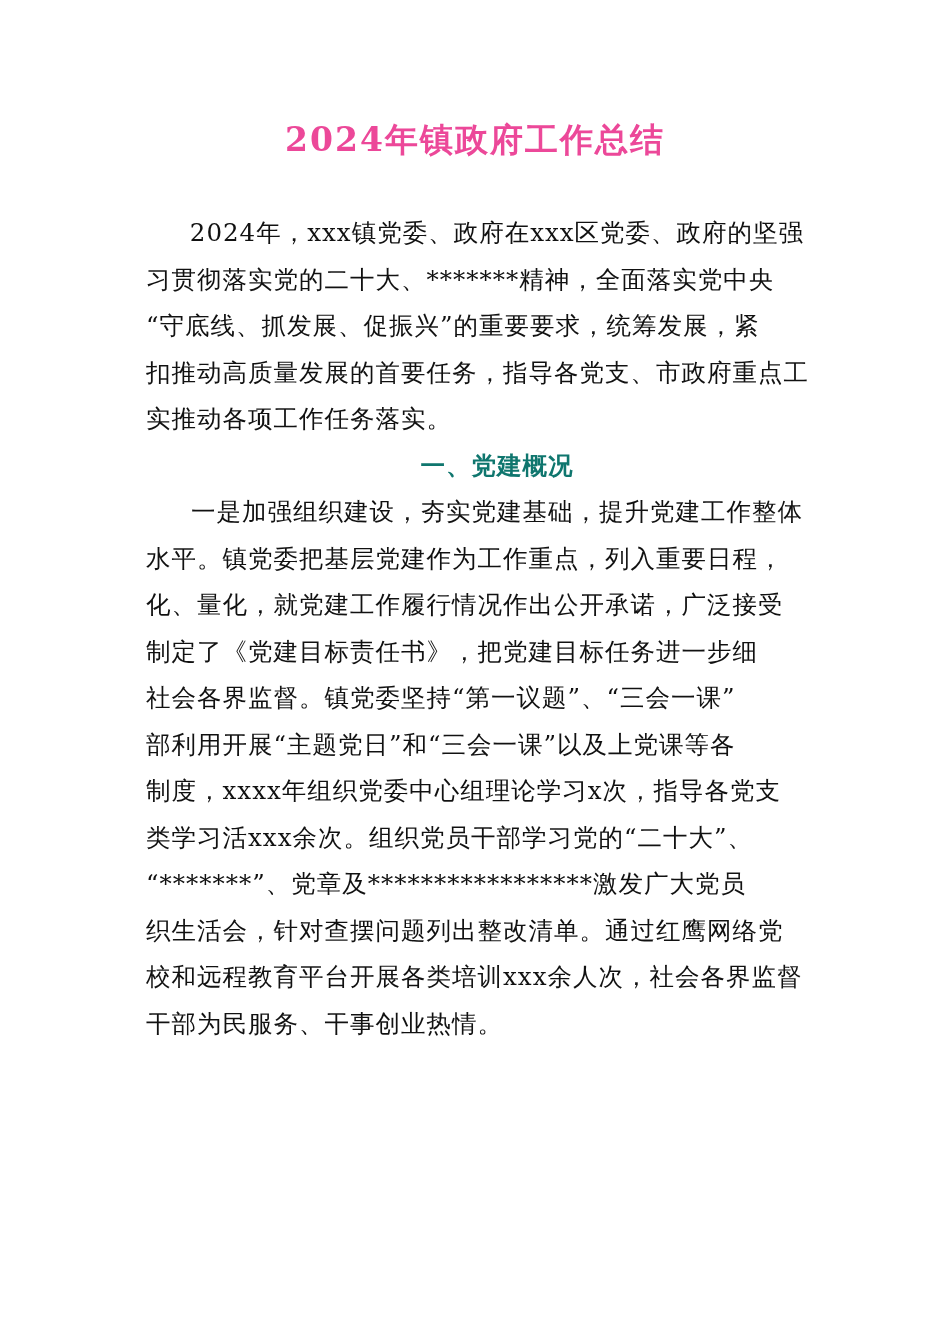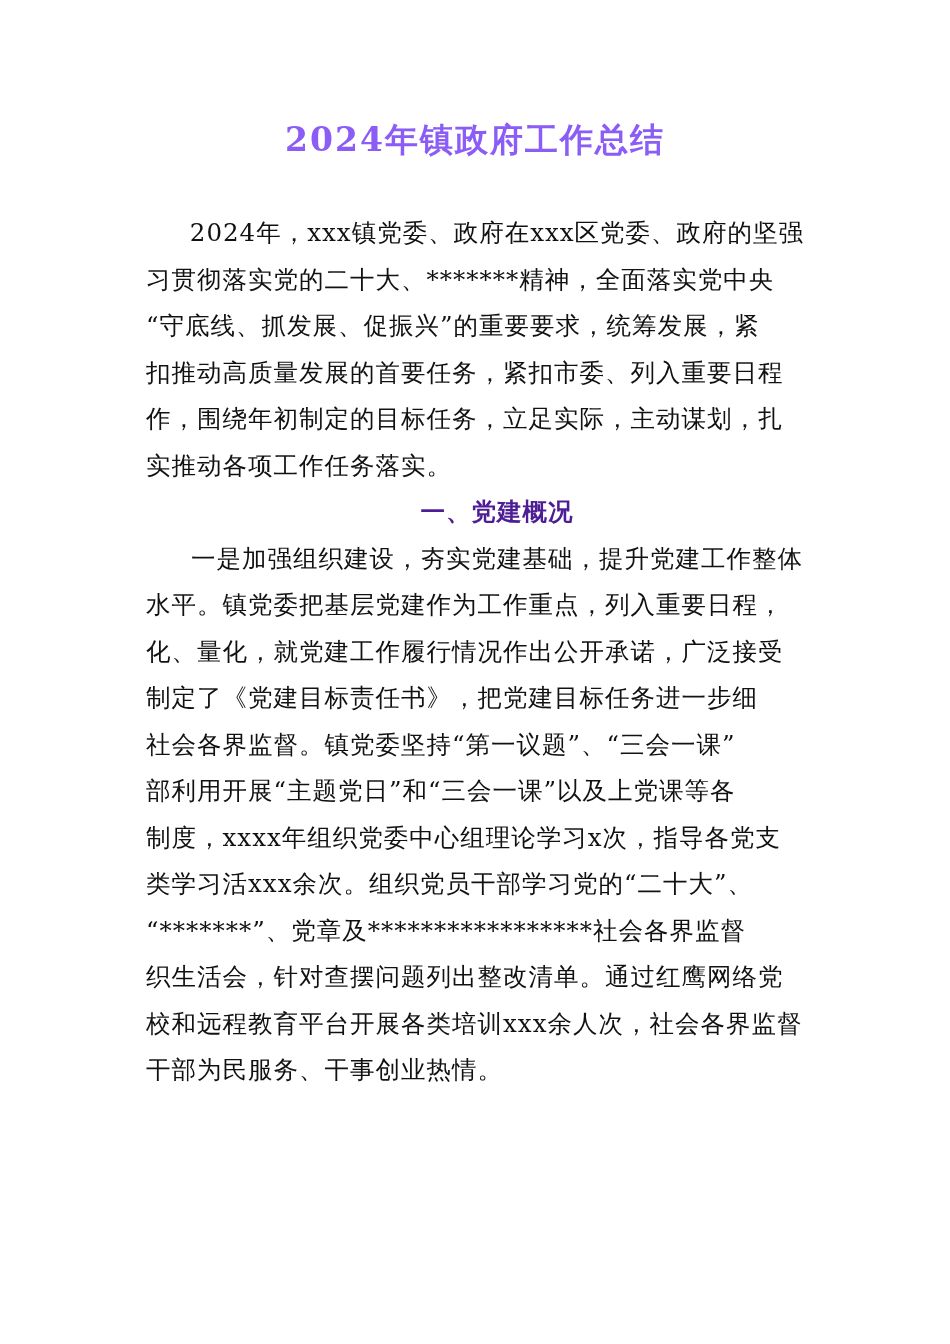--- a/index.html
+++ b/index.html
@@ -1,49 +1,48 @@
 <!DOCTYPE html>
 <html><head>
 <meta charset="utf-8">
 <style>
   html, body { margin: 0; padding: 0; background: #ffffff; }
   body { width: 950px; height: 1344px; position: relative; overflow: hidden; }
   .page { position: absolute; left: 0; top: 0; width: 950px; height: 1344px; background: #fff; }
   .title {
     position: absolute; left: 0; top: 118px; width: 950px; text-align: center;
     font-family: "DejaVu Serif", serif; font-weight: bold; font-size: 33px;
-    color: #8b5cf6; letter-spacing: 2px;
+    color: #ec4899; letter-spacing: 2px;
   }
   .body-text {
     position: absolute; left: 146px; top: 210px; width: 660px;
     font-family: "DejaVu Serif", serif; font-size: 24.5px; color: #111;
   }
   .line { height: 46.5px; line-height: 46.5px; white-space: nowrap; letter-spacing: 1px; }
   .indent { padding-left: 42px; text-align: center; }
-  .heading { font-weight: bold; font-family: Liberation Sans, sans-serif; color: #4c1d95; }
+  .heading { font-weight: bold; font-family: Liberation Sans, sans-serif; color: #0f766e; }
 </style>
 </head>
 <body>
 
 <div class="page">
   <div class="title">2024年镇政府工作总结</div>
   <div class="body-text" id="body">
       <div class="line indent">2024年，xxx镇党委、政府在xxx区党委、政府的坚强</div>
       <div class="line">习贯彻落实党的二十大、*******精神，全面落实党中央</div>
       <div class="line">“守底线、抓发展、促振兴”的重要要求，统筹发展，紧</div>
-      <div class="line">扣推动高质量发展的首要任务，紧扣市委、列入重要日程</div>
-      <div class="line">作，围绕年初制定的目标任务，立足实际，主动谋划，扎</div>
+      <div class="line">扣推动高质量发展的首要任务，指导各党支、市政府重点工</div>
       <div class="line">实推动各项工作任务落实。</div>
       <div class="line indent heading">一、党建概况</div>
       <div class="line indent">一是加强组织建设，夯实党建基础，提升党建工作整体</div>
       <div class="line">水平。镇党委把基层党建作为工作重点，列入重要日程，</div>
       <div class="line">化、量化，就党建工作履行情况作出公开承诺，广泛接受</div>
       <div class="line">制定了《党建目标责任书》，把党建目标任务进一步细</div>
       <div class="line">社会各界监督。镇党委坚持“第一议题”、“三会一课”</div>
       <div class="line">部利用开展“主题党日”和“三会一课”以及上党课等各</div>
       <div class="line">制度，xxxx年组织党委中心组理论学习x次，指导各党支</div>
       <div class="line">类学习活xxx余次。组织党员干部学习党的“二十大”、</div>
-      <div class="line">“*******”、党章及*****************社会各界监督</div>
+      <div class="line">“*******”、党章及*****************激发广大党员</div>
       <div class="line">织生活会，针对查摆问题列出整改清单。通过红鹰网络党</div>
       <div class="line">校和远程教育平台开展各类培训xxx余人次，社会各界监督</div>
       <div class="line">干部为民服务、干事创业热情。</div>
     </div>
 </div>
 
 </body></html>

